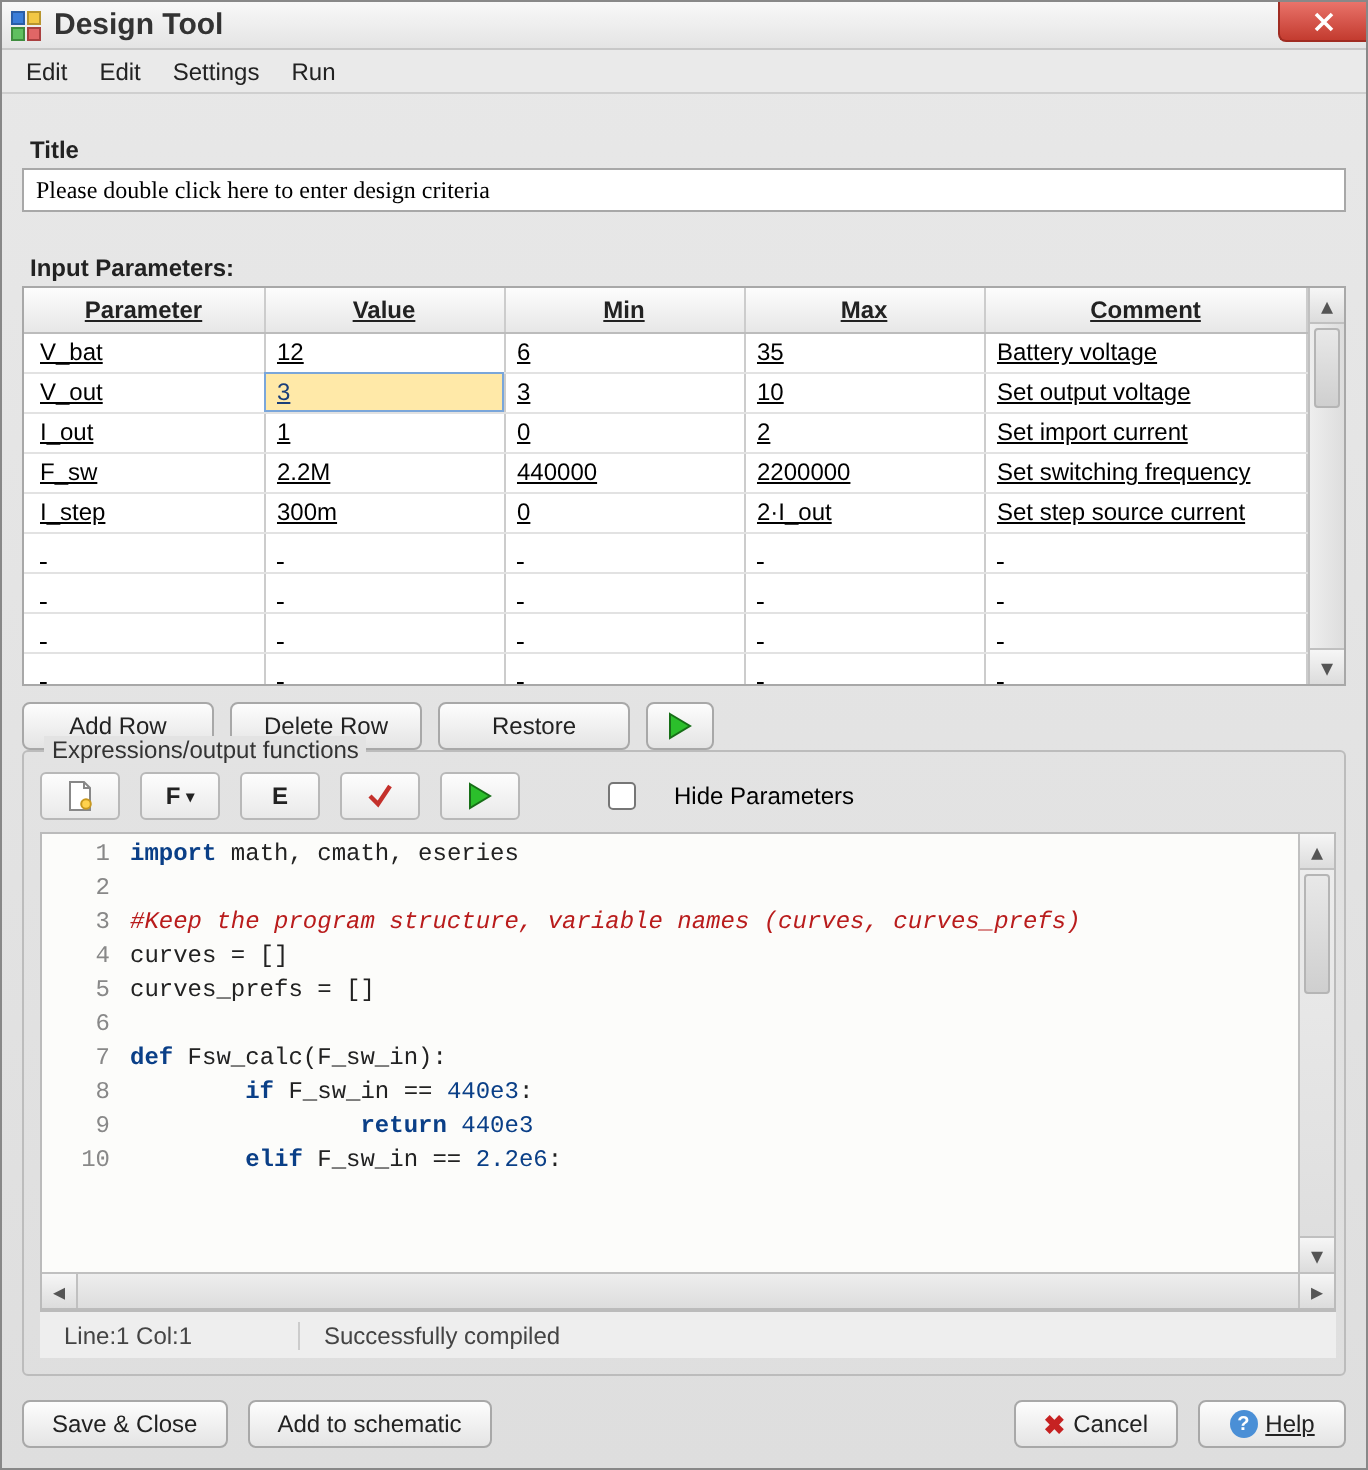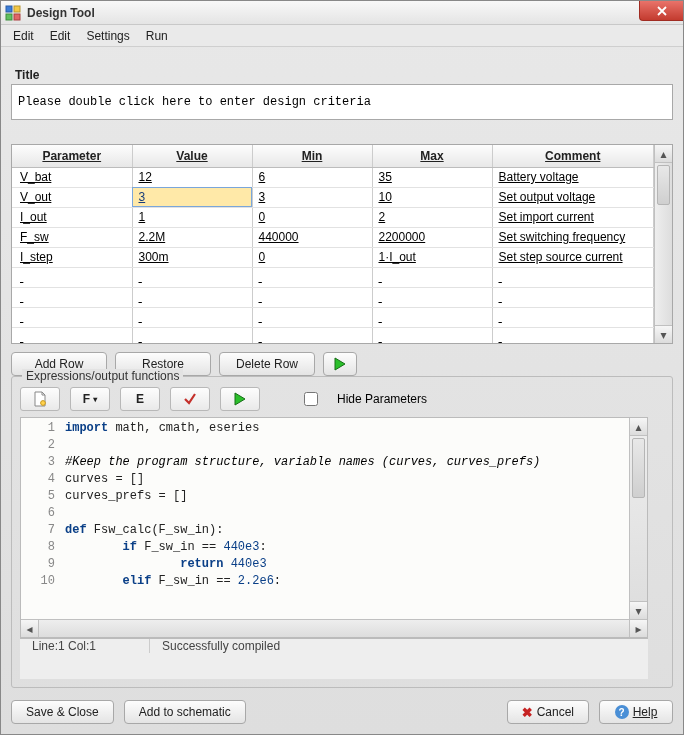--- a/index.html
+++ b/index.html
@@ -23,21 +23,21 @@
     border-bottom: 1px solid #c8c8c8;
     display: flex; align-items: center;
     padding: 0 0 0 4px;
     position: relative;
   }
   .titlebar .appicon {
     width: 16px; height: 16px; margin-right: 6px;
     display: flex; align-items: center; justify-content: center;
   }
   .titlebar .appicon svg { width: 16px; height: 16px; }
-  .titlebar .title { font-weight: bold; color: #333; font-size: 12px; text-align: center; }
+  .titlebar .title { font-weight: bold; color: #333; font-size: 15px; text-align: center; }
   .titlebar .closebtn {
     position: absolute; right: 0; top: 0;
     width: 44px; height: 20px;
     background: linear-gradient(#e9736a, #c33b2f);
     border: 1px solid #a02c22;
     border-top: none;
     border-right: none;
     border-bottom-left-radius: 4px;
     color: #fff;
     display: flex; align-items: center; justify-content: center;
@@ -53,26 +53,26 @@
   }
   .menubar .item { padding: 2px 6px; color: #222; }
   .client {
     flex: 1;
     display: flex; flex-direction: column;
     padding: 8px 10px 10px 10px;
   }
   .heading { font-weight: bold; color: #222; margin: 13px 0 2px 4px; }
   .title-input {
     width: 100%;
-    height: 36px;
+    height: 22px;
     border: 1px solid #a8a8a8;
     background: #fff;
     padding: 2px 6px;
-    margin-bottom: 24px;
-    font-family: Liberation Mono, monospace;
+    margin-bottom: 8px;
+    font-family: Liberation Serif, serif;
     font-size: 12px;
   }
   .table-wrap {
     position: relative;
     border: 1px solid #a8a8a8;
     background: #fff;
     height: 200px;
     display: flex;
     margin-bottom: 8px;
   }
@@ -145,21 +145,21 @@
     font-family: inherit; font-size: 12px;
     color: #222;
     cursor: default;
     gap: 4px;
   }
   .btn.wide { min-width: 96px; }
   .btn.icononly { min-width: 34px; padding: 0 8px; }
   .groupbox {
     border: 1px solid #bcbcbc;
     border-radius: 3px;
-    padding: 10px 24px 8px 8px;
+    padding: 10px 4px 8px 8px;
     position: relative;
     display: flex; flex-direction: column;
     flex: 1;
     margin-bottom: 10px;
   }
   .groupbox .legend {
     position: absolute;
     top: -8px; left: 10px;
     background: #e3e3e3;
     padding: 0 4px;
@@ -210,21 +210,21 @@
     padding: 2px 4px;
     font-family: "Consolas","Courier New",monospace;
     font-size: 12px;
     line-height: 17px;
     white-space: pre;
     color: #222;
     overflow: hidden;
   }
   .code .kw { color: #0a3f87; font-weight: bold; }
   .code .num { color: #0a3f87; }
-  .code .cm { color: #000000; font-style: italic; }
+  .code .cm { color: #b91c1c; font-style: italic; }
   .code-hscroll {
     height: 18px;
     background: linear-gradient(#eee,#ddd);
     border-top: 1px solid #c0c0c0;
     position: relative;
     display: flex;
   }
   .code-hscroll .harrow {
     width: 18px; height: 100%;
     background: linear-gradient(#f6f6f6,#dcdcdc);
@@ -246,24 +246,24 @@
   }
   .code-vscroll .varrow.bottom { position: absolute; bottom: 0; border-bottom: none; border-top: 1px solid #c0c0c0; }
   .code-vscroll .thumb {
     position: absolute; left: 2px; right: 2px;
     top: 20px; height: 60px;
     background: linear-gradient(#e8e8e8,#cfcfcf);
     border: 1px solid #b5b5b5;
     border-radius: 2px;
   }
   .statusbar {
-    height: 41px;
+    height: 24px;
     border-top: 1px solid #bbb;
     background: #eee;
-    display: flex; align-items: flex-start;
+    display: flex; align-items: center;
     font-size: 12px; color: #444;
   }
   .statusbar .cell {
     padding: 0 12px;
     display: flex; align-items: center;
     border-right: 1px solid #ccc;
   }
   .statusbar .cell:last-child { border-right: none; flex: 1; }
   .footer {
     display: flex; align-items: center;
@@ -309,20 +309,21 @@
     <span class="item">Edit</span>
     <span class="item">Settings</span>
     <span class="item">Run</span>
   </div>
 
   <div class="client">
 
     <div class="heading">Title</div>
     <input class="title-input" value="Please double click here to enter design criteria" style="">
 
+    <div class="heading">Input Parameters:</div>
 
     <div class="table-wrap">
       <div class="table-scroll">
         <table class="grid">
           <colgroup>
             <col style="width:120px">
               <col style="width:120px">
               <col style="width:120px">
               <col style="width:120px">
               <col>
@@ -362,21 +363,21 @@
                 <td>F_sw</td>
                 <td>2.2M</td>
                 <td>440000</td>
                 <td>2200000</td>
                 <td>Set switching frequency</td>
               </tr>
               <tr>
                 <td>I_step</td>
                 <td>300m</td>
                 <td>0</td>
-                <td>1·I_out</td>
+                <td>2·I_out</td>
                 <td>Set step source current</td>
               </tr>
               <tr>
                 <td>&nbsp;</td>
                 <td>&nbsp;</td>
                 <td>&nbsp;</td>
                 <td>&nbsp;</td>
                 <td>&nbsp;</td>
               </tr>
               <tr>
@@ -405,22 +406,22 @@
       </div>
       <div class="vscroll">
         <div class="arrow">▴</div>
         <div class="thumb"></div>
         <div class="arrow bottom">▾</div>
       </div>
     </div>
 
     <div class="btn-row">
       <button class="btn wide">Add Row</button>
+      <button class="btn wide">Delete Row</button>
       <button class="btn wide">Restore</button>
-      <button class="btn wide">Delete Row</button>
       <button class="btn icononly">
         <svg class="play" viewBox="0 0 12 14">
             <polygon points="1,1 11,7 1,13" fill="#2bbf2b" stroke="#176e17"></polygon>
           </svg>
       </button>
       <span class="spacer"></span>
     </div>
 
     <div class="groupbox">
       <span class="legend">Expressions/output functions</span>

